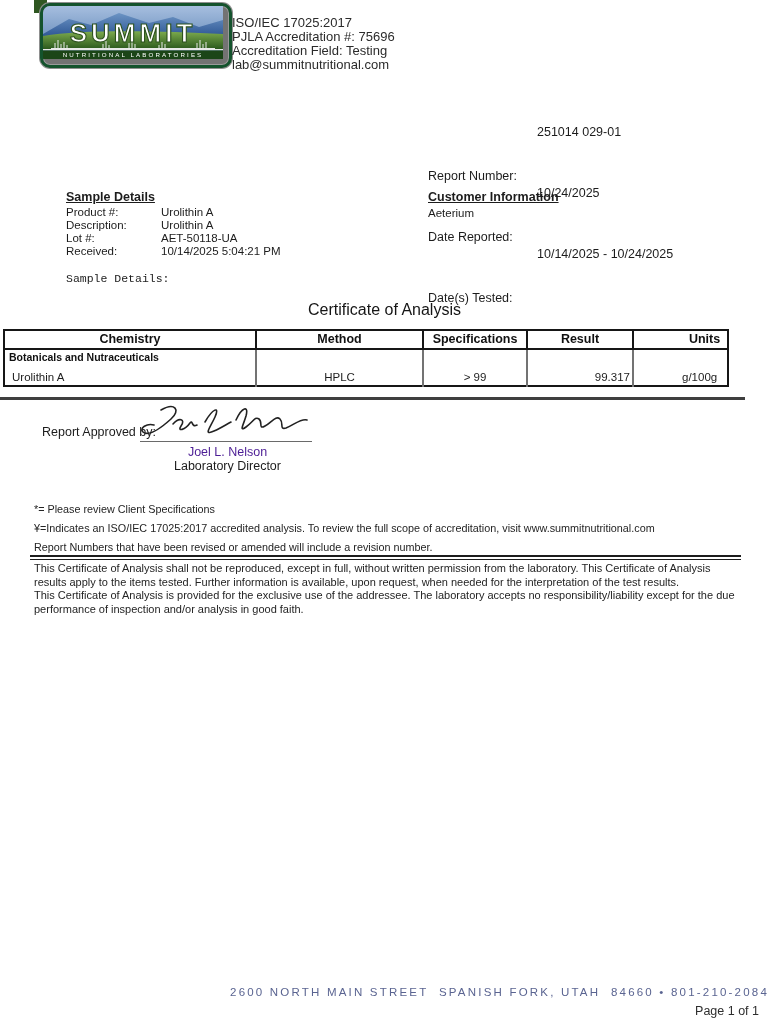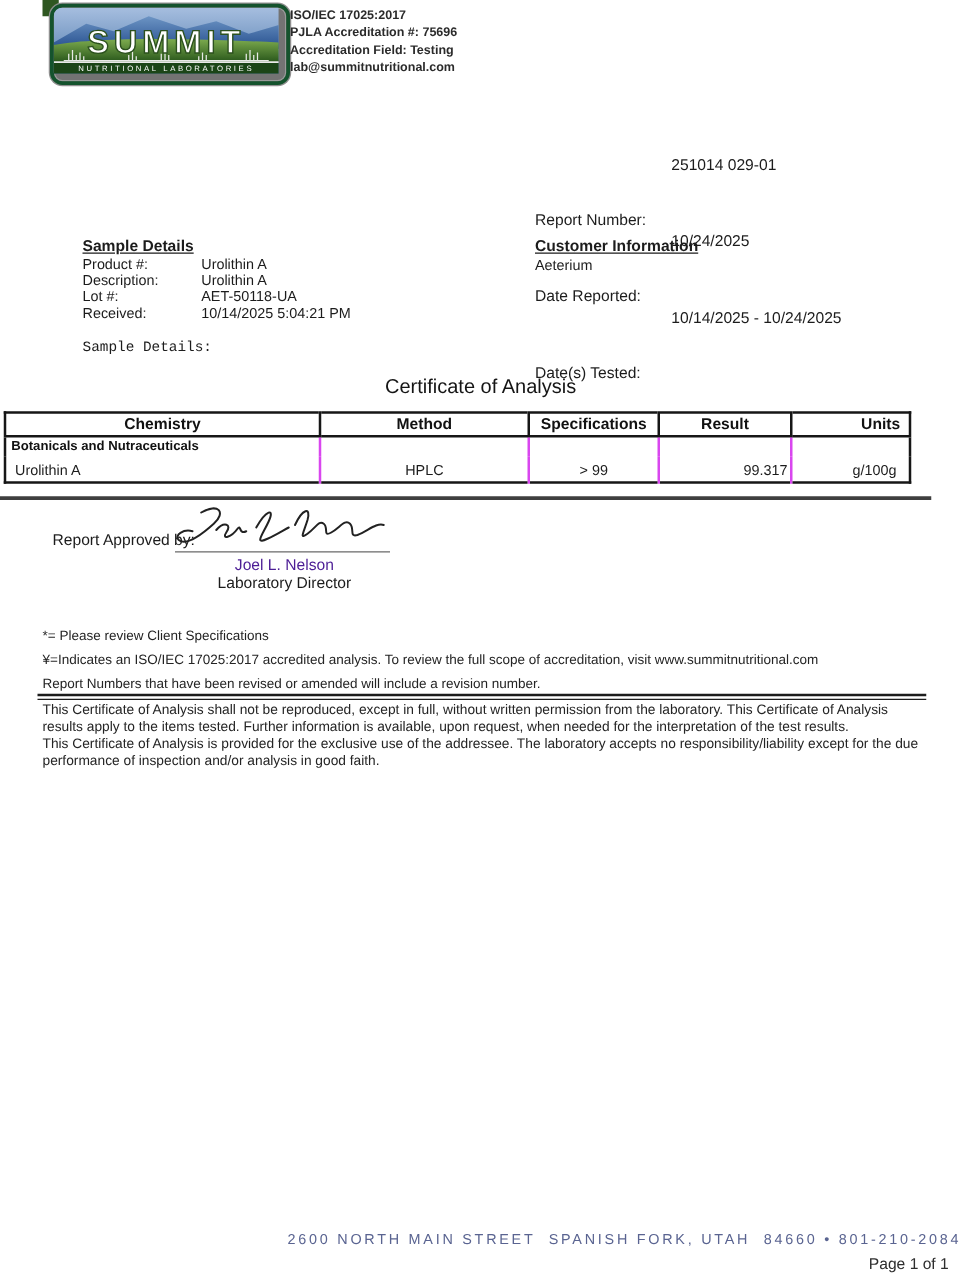--- a/index.html
+++ b/index.html
@@ -11,21 +11,21 @@
 
   
   .logo-corner{left:34px;top:0;width:13px;height:13px;background:#2f5721;}
   .logo-frame{
     left:40px;top:3px;width:186px;height:59px;border:3px solid #14532d;border-radius:10px;
     box-shadow:0 0 0 1px #8f8f8f, inset 0 0 0 1px #9a9a9a;background:#737373;overflow:hidden;
   }
   .logo-frame svg{display:block;}
 
   
-  .accred{left:232px;top:6px;font-size:10px;line-height:14px;color:#2b2b2b;font-weight:bold;}
+  .accred{left:232px;top:16px;font-size:13px;line-height:14px;color:#2b2b2b;}
 
   
   .report-info{left:428px;top:124px;font-size:12.5px;line-height:17px;color:#1c1c1c;}
   .report-info .row{display:flex;}
   .report-info .lbl{width:109px;margin-top:44px;}
 
   
   .sec-head{font-size:12.5px;font-weight:bold;text-decoration:underline;color:#1c1c1c;}
   .sample-head{left:66px;top:190px;}
   .sample-rows{left:66px;top:206px;font-size:11.5px;line-height:13px;color:#1c1c1c;}
@@ -36,21 +36,21 @@
   .cust-name{left:428px;top:207px;font-size:11.5px;color:#1c1c1c;}
 
   
   .coa-title{left:0;top:301px;width:769px;text-align:center;font-size:16px;color:#151515;}
   .coa-table-wrap{left:3px;top:329px;}
   table.coa{border-collapse:collapse;table-layout:fixed;width:726px;border:2px solid #161616;}
   table.coa th{
     border-right:2px solid #161616;border-bottom:2px solid #161616;
     font-size:12.5px;font-weight:bold;padding:1px 0 2px;color:#111;
   }
-  table.coa td{border-right:2px solid #d946ef;}
+  table.coa td{border-right:2px solid #737373;}
   table.coa th:last-child,table.coa td:last-child{border-right:none;padding-left:48px;}
   tr.cat-row td{height:13px;vertical-align:top;}
   td.cat{font-weight:bold;font-size:10.5px;padding:1px 0 0 4px;white-space:nowrap;color:#111;}
   tr.data-row td{height:17px;vertical-align:bottom;padding-bottom:2px;font-size:11.5px;color:#1c1c1c;}
   td.chem{padding-left:7px;}
   td.method,td.spec{text-align:center;}
   td.result{text-align:right;font-size:9px;padding:0 2px 6px 0;}
   td.units{padding-left:5px;}
 
   

